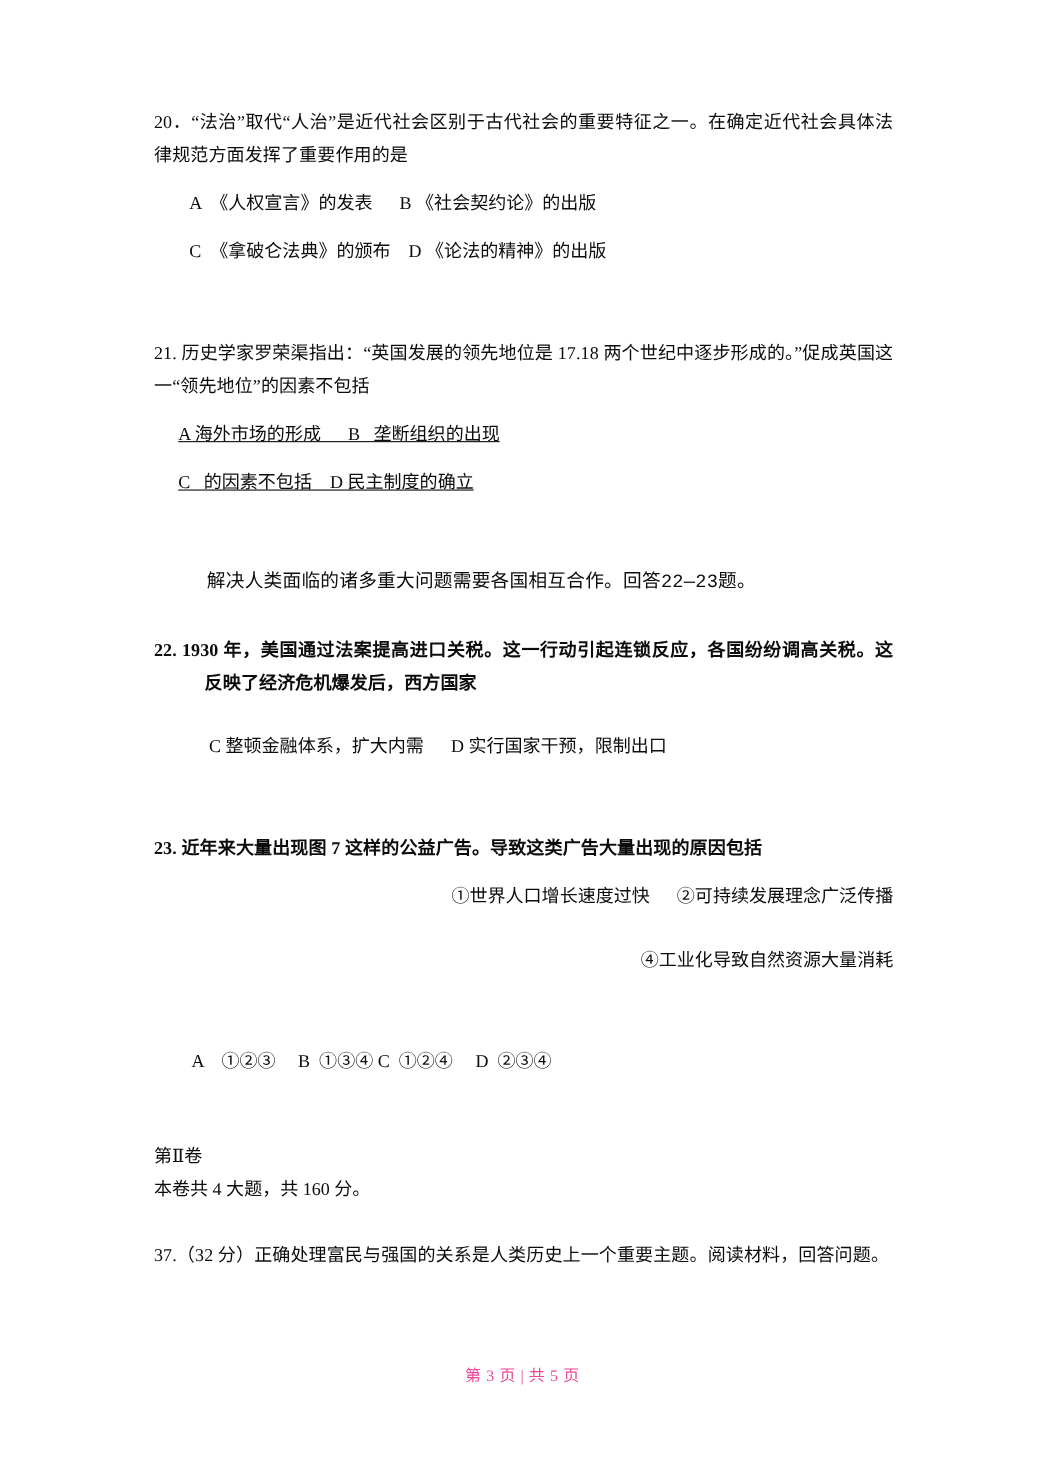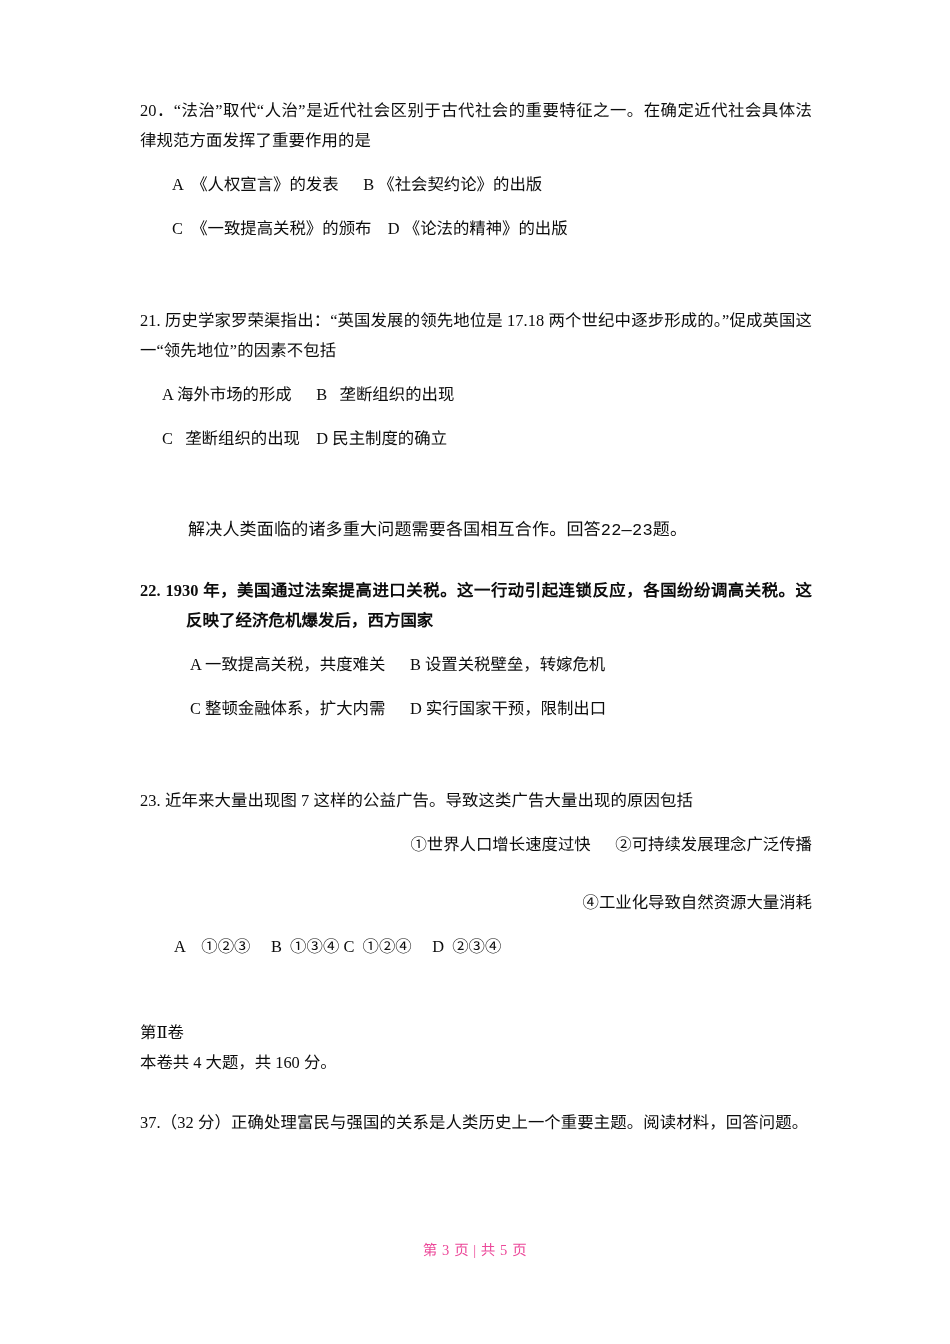--- a/index.html
+++ b/index.html
@@ -49,33 +49,34 @@
 
   
   .q-stem.hang {
     padding-left: 46px;
     text-indent: -46px;
     font-weight: bold;
   }
   .q-stem.hang-23 {
     padding-left: 46px;
     text-indent: -46px;
+    font-weight: bold;
   }
 
   .opt-row {
     font-size: 16.4px;
     line-height: 30px;
     margin: 0;
     white-space: pre;
   }
 
   .opt-row.ind-30 { padding-left: 32px; }
-  .opt-row.ind-20 { padding-left: 22px; }
+  .opt-row.ind-20 { padding-left: 22px; text-decoration: underline; }
   .opt-row.ind-50 { padding-left: 50px; }
-  .opt-row.ind-34 { padding-left: 34px; }
+  .opt-row.ind-34 { padding-left: 34px; margin-top: 48px; }
 
   .sub-item {
     font-size: 16.4px;
     line-height: 30px;
     margin: 0;
     padding-left: 50px;
     white-space: pre;
     text-align: right;
   }
 
@@ -119,43 +120,42 @@
 <body>
 
 <div class="page">
   <div class="content">
 
     <div class="q-block">
       <p class="q-stem">20．“法治”取代“人治”是近代社会区别于古代社会的重要特征之一。在确定近代社会具体法律规范方面发挥了重要作用的是</p>
       <div class="gap-sm"></div>
       <p class="opt-row ind-30">A  《人权宣言》的发表      B 《社会契约论》的出版</p>
       <div class="gap-sm"></div>
-      <p class="opt-row ind-30">C  《一致提高关税》的颁布    D 《论法的精神》的出版</p>
+      <p class="opt-row ind-30">C  《拿破仑法典》的颁布    D 《论法的精神》的出版</p>
     </div>
 
     <div class="gap-xxl"></div>
 
     <div class="q-block">
       <p class="q-stem">21. 历史学家罗荣渠指出：“英国发展的领先地位是 17.18 两个世纪中逐步形成的。”促成英国这一“领先地位”的因素不包括</p>
       <div class="gap-sm"></div>
       <p class="opt-row ind-20">A 海外市场的形成      B   垄断组织的出现</p>
       <div class="gap-sm"></div>
-      <p class="opt-row ind-20">C   垄断组织的出现    D 民主制度的确立</p>
+      <p class="opt-row ind-20">C   的因素不包括    D 民主制度的确立</p>
     </div>
 
     <div class="gap-xxl"></div>
 
     <p class="lead-para">解决人类面临的诸多重大问题需要各国相互合作。回答22—23题。</p>
 
     <div class="gap-md"></div>
 
     <div class="q-block">
       <p class="q-stem hang">22.    1930 年，美国通过法案提高进口关税。这一行动引起连锁反应，各国纷纷调高关税。这反映了经济危机爆发后，西方国家</p>
       <div class="gap-sm"></div>
-      <p class="opt-row ind-50">A 一致提高关税，共度难关      B 设置关税壁垒，转嫁危机</p>
       <div class="gap-sm"></div>
       <p class="opt-row ind-50">C 整顿金融体系，扩大内需      D 实行国家干预，限制出口</p>
     </div>
 
     <div class="gap-xxl"></div>
 
     <div class="q-block">
       <p class="q-stem hang-23">23.    近年来大量出现图 7 这样的公益广告。导致这类广告大量出现的原因包括</p>
       <div class="gap-sm"></div>
       <p class="sub-item">①世界人口增长速度过快      ②可持续发展理念广泛传播</p>

